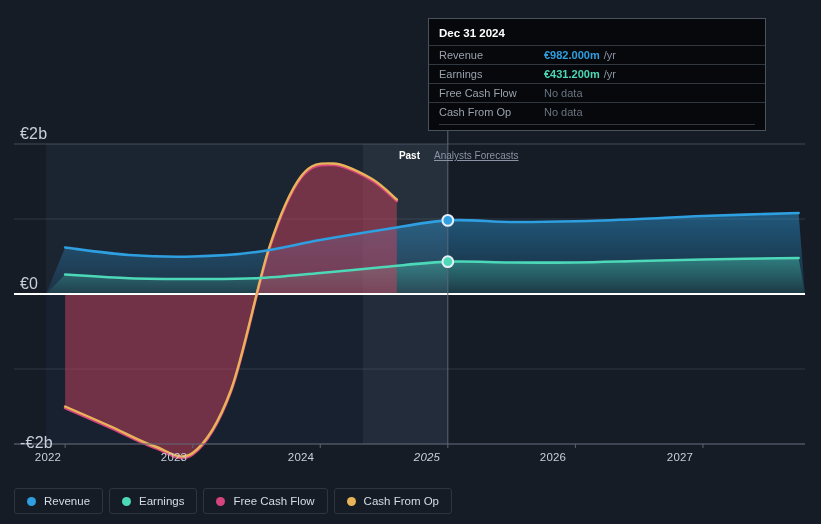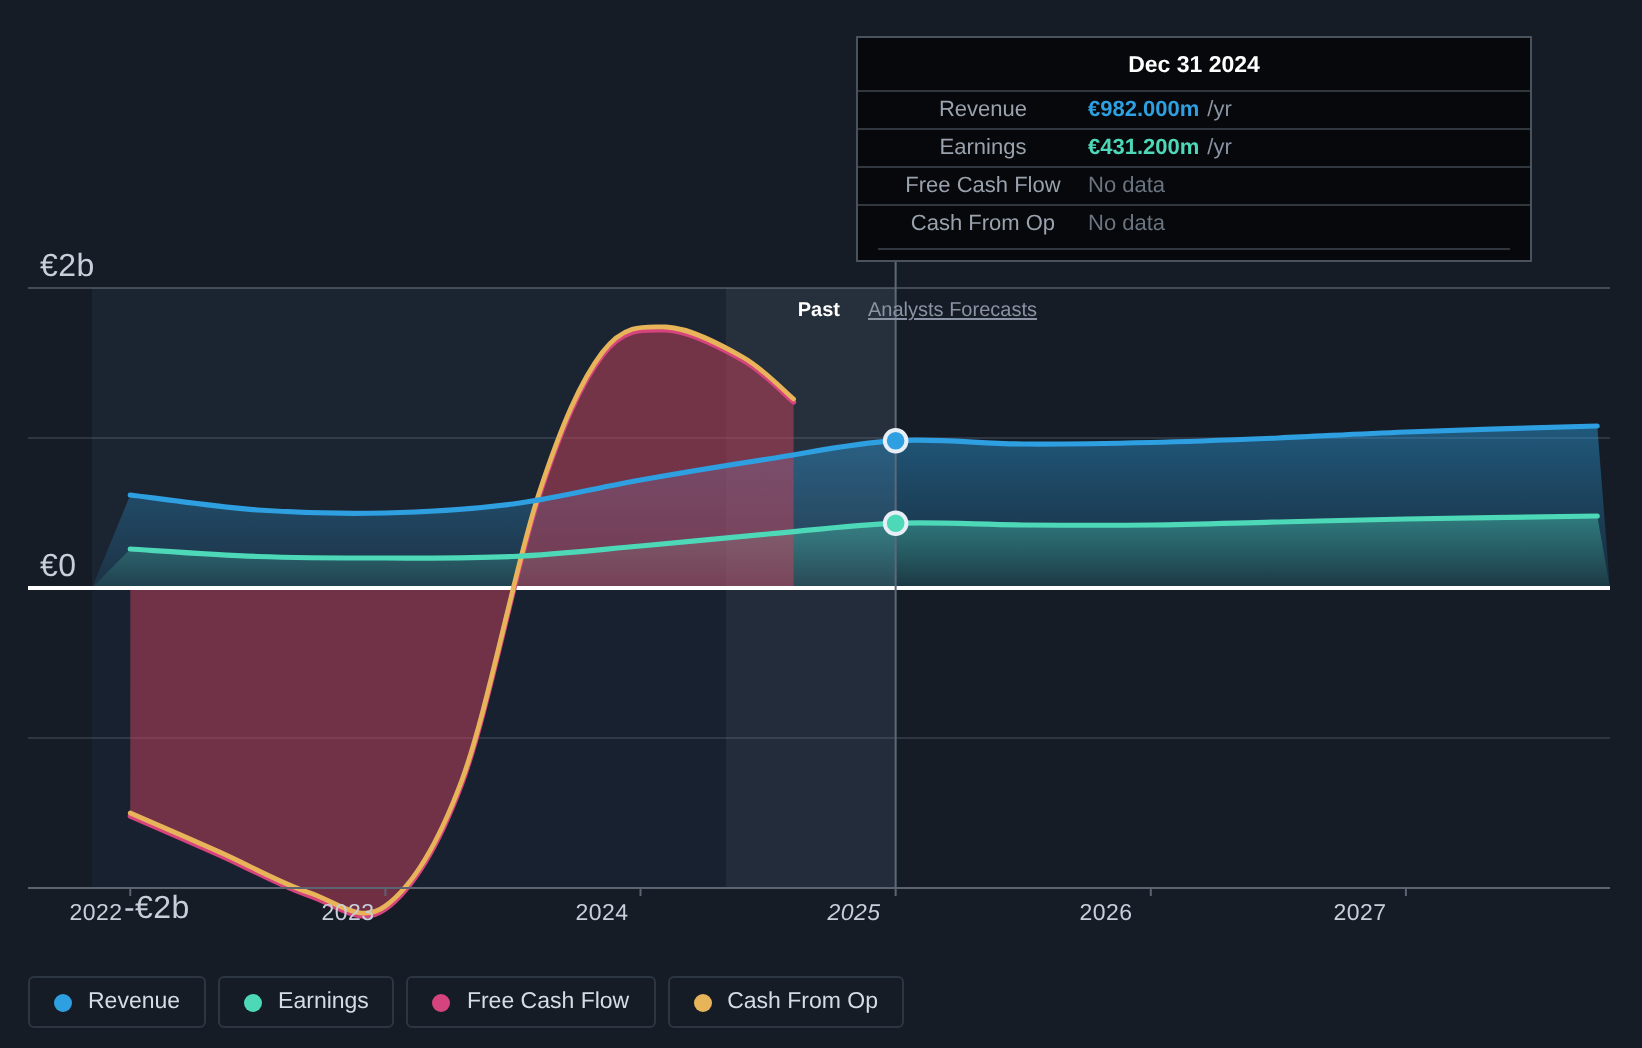--- a/index.html
+++ b/index.html
@@ -45,21 +45,20 @@
   .phase.fcst  { color: #8a93a3; }
   
   #tooltip {
     position: absolute;
     left: 428px; top: 18px;
     width: 338px;
     background: #06080b;
     border: 1px solid #4a525e;
     box-sizing: border-box;
     padding: 7px 0 4px 0;
-    text-align: center;
   }
   #tooltip .tt-title {
     color: #ffffff;
     font-size: 11.5px;
     font-weight: 700;
     padding: 1px 10px 6px 10px;
   }
   .tt-row {
     display: flex;
     align-items: center;
@@ -133,21 +132,21 @@
       <line x1="447.8235294117732" y1="444" x2="447.8235294117732" y2="448" stroke="#5c6472" stroke-width="1"></line>
       <line x1="575.3865546218562" y1="444" x2="575.3865546218562" y2="448" stroke="#5c6472" stroke-width="1"></line>
       <line x1="702.9495798319393" y1="444" x2="702.9495798319393" y2="448" stroke="#5c6472" stroke-width="1"></line>
       <line x1="447.8235294117732" y1="18" x2="447.8235294117732" y2="444" stroke="#5d6878" stroke-width="1"></line>
       <circle cx="447.8235294117732" cy="220.35" r="5.4" fill="#2e9fe0" stroke="#e8eef6" stroke-width="2"></circle>
       <circle cx="447.8235294117732" cy="261.65999999999997" r="5.4" fill="#4dd8b8" stroke="#e8eef6" stroke-width="2"></circle>
     </svg>
 
   <div class="ylabel" style="left:20px;top:125px;">€2b</div>
   <div class="ylabel" style="left:20px;top:275px;">€0</div>
-  <div class="ylabel" style="left:20px;top:446px;margin-left:42px;">-€2b</div>
+  <div class="ylabel" style="left:20px;top:434px;">-€2b</div>
 
   <div class="xlabel" style="left:48px;top:451px;">2022</div>
   <div class="xlabel" style="left:174px;top:451px;">2023</div>
   <div class="xlabel" style="left:301px;top:451px;">2024</div>
   <div class="xlabel" style="left:427px;top:451px;font-style:italic;">2025</div>
   <div class="xlabel" style="left:553px;top:451px;">2026</div>
   <div class="xlabel" style="left:680px;top:451px;">2027</div>
 
   <div class="phase past" style="left:330px;width:90px;top:150px;text-align:right;">Past</div>
   <div class="phase fcst" style="left:434px;top:150px;text-decoration:underline;">Analysts Forecasts</div>

